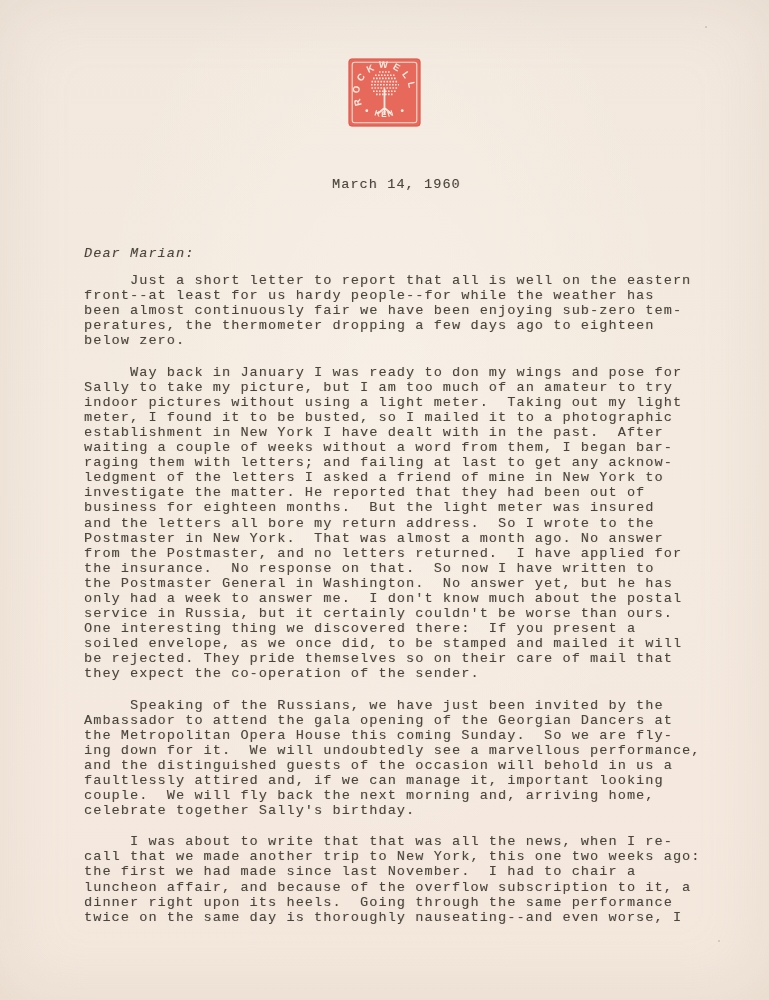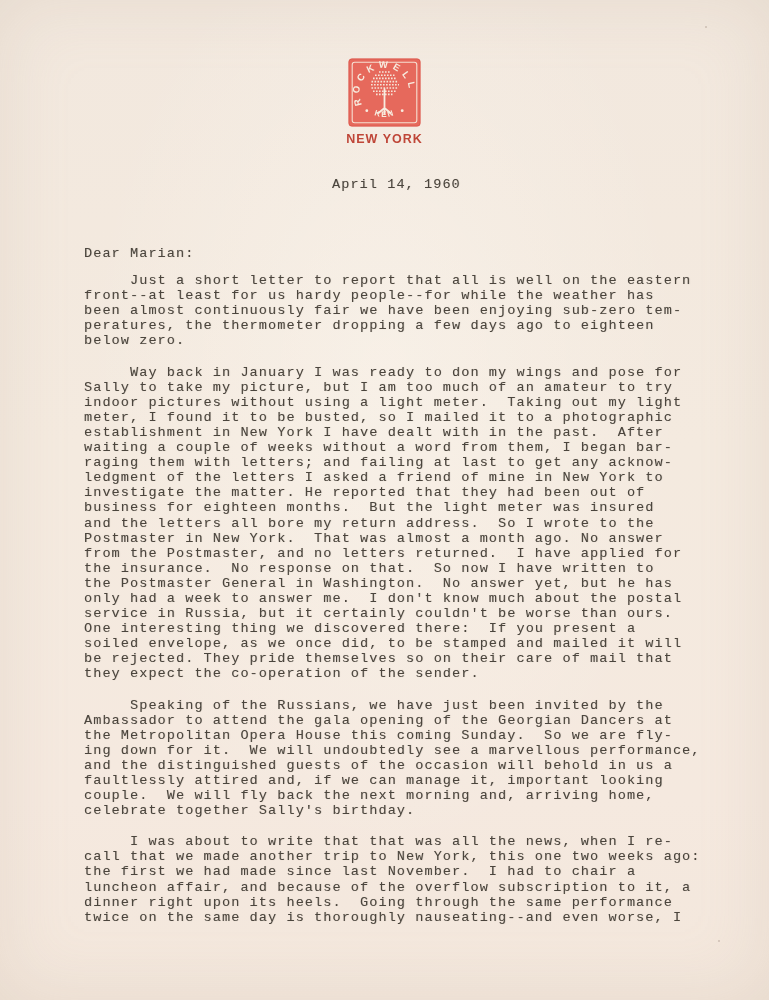--- a/index.html
+++ b/index.html
@@ -50,21 +50,21 @@
   .date-line {
     position: absolute;
     left: 332px;
     top: 177px;
   }
   .letter-body {
     position: absolute;
     left: 84px;
     top: 246px;
   }
-  .salutation { margin-bottom: 8px; }
+  .salutation { margin-bottom: 8px; font-style: italic; }
   .para { margin-bottom: 16px; margin-top: 12px; }
   .speck {
     position: absolute;
     border-radius: 50%;
     background: rgba(120,100,85,0.30);
   }
 </style>
 </head>
 <body>
 
@@ -95,25 +95,24 @@
       <text font-family="Liberation Sans, sans-serif" font-size="9.5" font-weight="bold" fill="#f7ecdf" letter-spacing="4.4">
         <textPath href="#arcTop" startOffset="3">ROCKWELL</textPath>
       </text>
       <text font-family="Liberation Sans, sans-serif" font-size="8" font-weight="bold" fill="#f7ecdf" letter-spacing="1.6">
         <textPath href="#arcBot" startOffset="1">KENT</textPath>
       </text>
       <circle cx="18.8" cy="52.7" r="1.4" fill="#f7ecdf"></circle>
       <circle cx="54.2" cy="52.7" r="1.4" fill="#f7ecdf"></circle>
     </svg>
     <div class="address">
-      <div>NEW YORK</div>
     </div>
   </div>
 
-  <div class="typewriter date-line">April 14, 1960</div>
+  <div class="typewriter date-line">March 14, 1960</div>
 
   <div class="letter-body">
     <div class="typewriter salutation">Dear Marian:</div>
 
   <div class="typewriter para">     Just a short letter to report that all is well on the eastern
 front--at least for us hardy people--for while the weather has
 been almost continuously fair we have been enjoying sub-zero tem-
 peratures, the thermometer dropping a few days ago to eighteen
 below zero.</div>
       <div class="typewriter para">     Way back in January I was ready to don my wings and pose for

